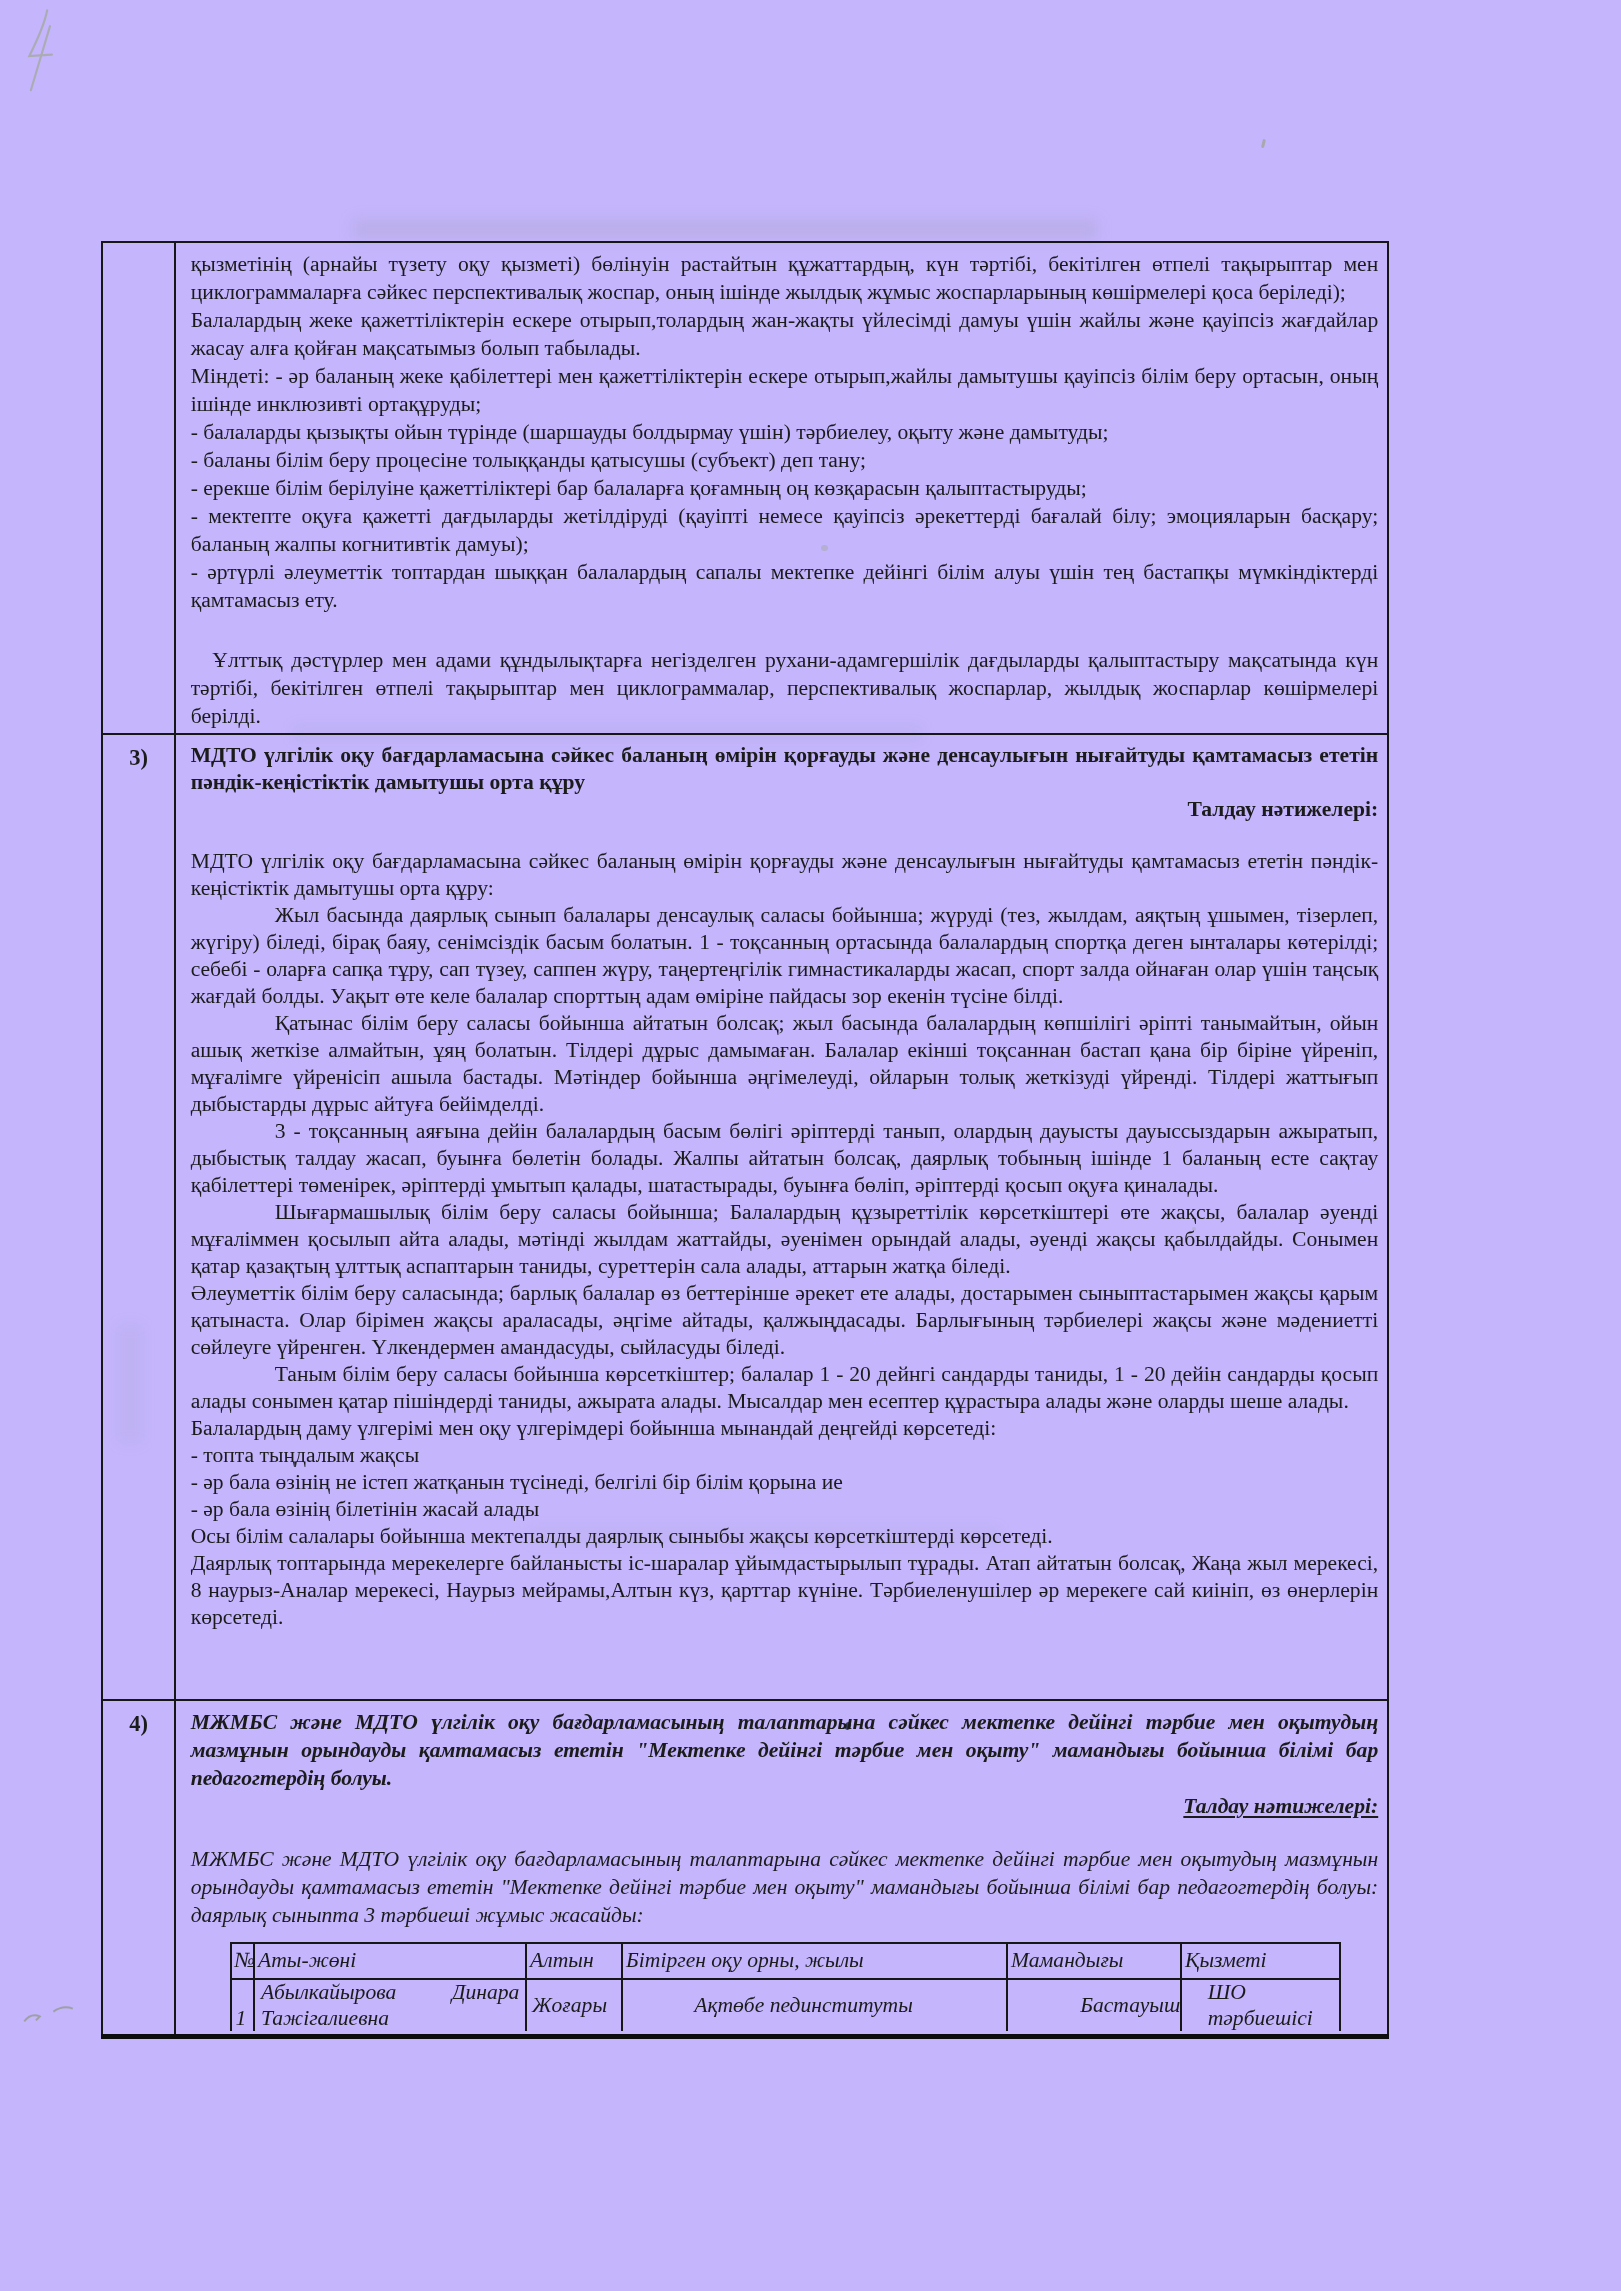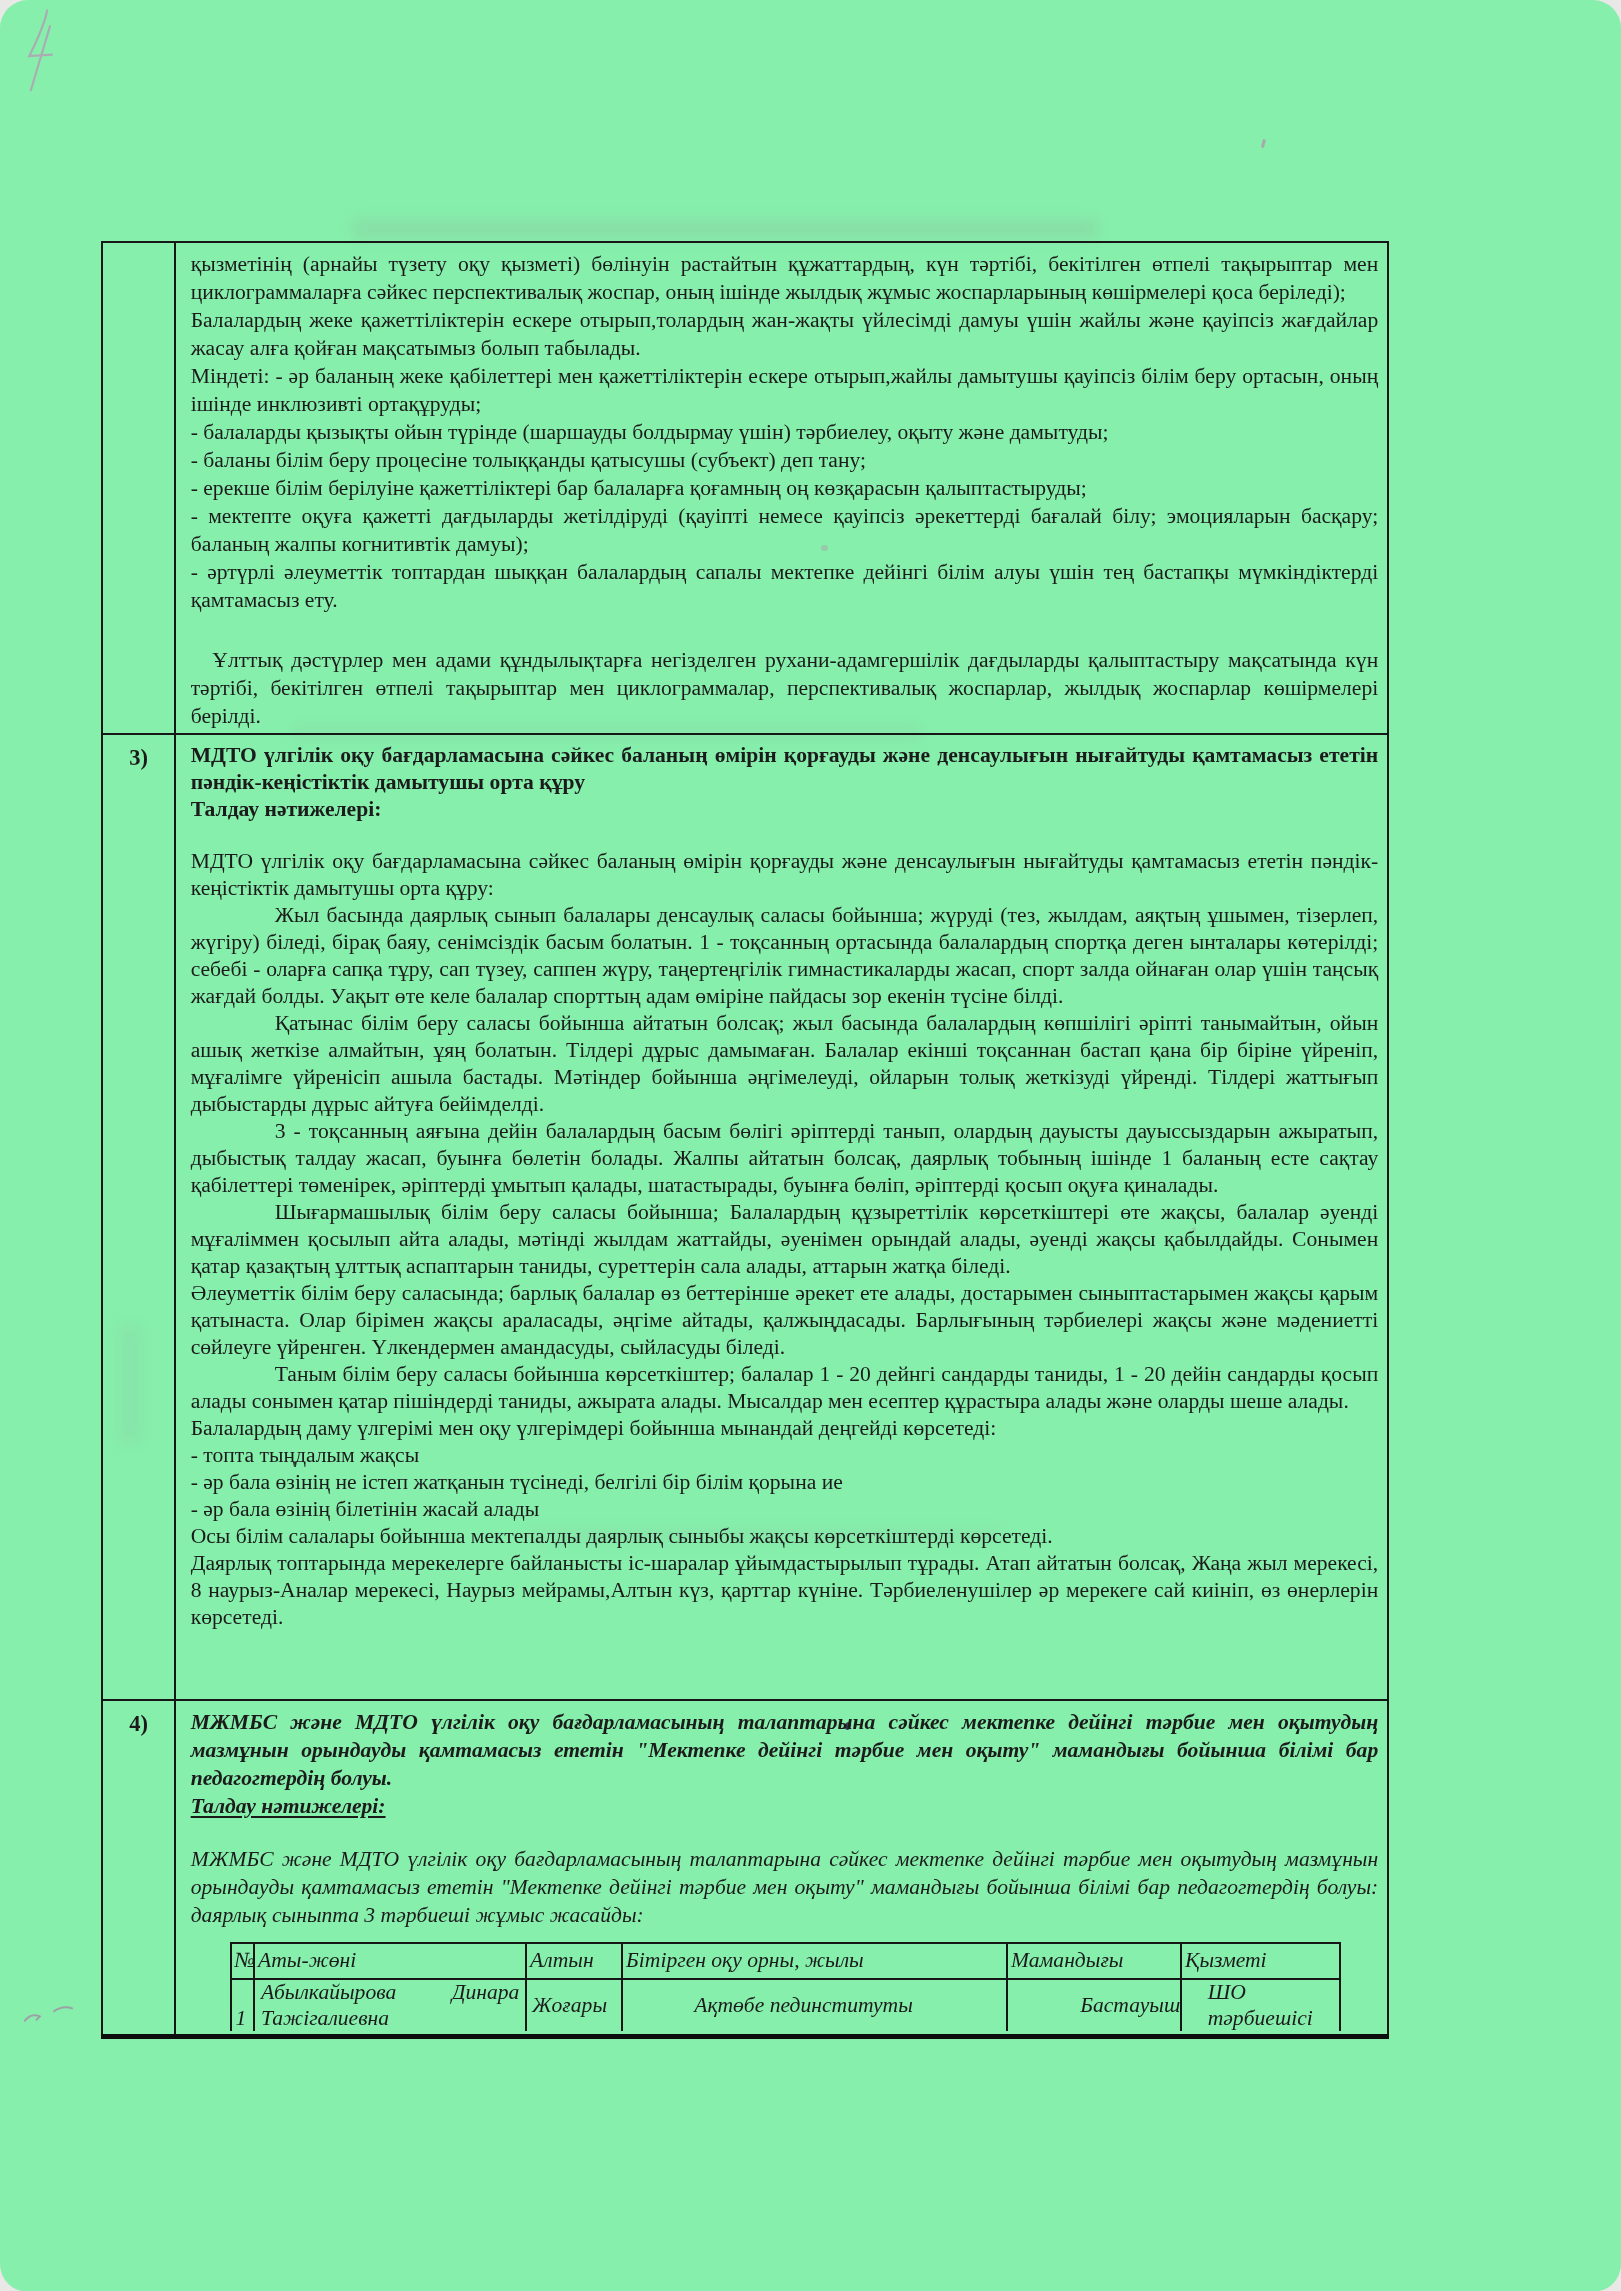--- a/index.html
+++ b/index.html
@@ -1,23 +1,22 @@
 <!DOCTYPE html>
 <html><head>
 <meta charset="utf-8">
 <style>
   html,body{margin:0;padding:0;background:#e8e8e6;}
   .page{
     position:relative;
     width:1621px;height:2292px;
-    background:#86efac;
+    background:#c4b5fd;
     font-family:"Liberation Serif", serif;
     color:#1b1b1b;
     overflow:hidden;
-    border-radius:28px;
   }
   
   .doc-table{
     position:absolute;left:101px;top:241px;
     width:1288px;height:1795px;
     border-collapse:collapse;table-layout:fixed;
     background:transparent;
   }
   .doc-table td{
     border:2px solid #161616;
@@ -42,21 +41,21 @@
     font-size:21.6px;
     overflow:hidden;
   }
   .rA .cell{line-height:28px;max-height:478px;}
   .rB .cell{line-height:27px;max-height:953px;}
   .rC .cell{line-height:28px;max-height:323px;font-style:italic;}
   .para{margin:0;text-align:justify;}
   .ind-sm{text-indent:21.6px;margin-top:32px;}
   .ind-lg{text-indent:84px;}
   .row-title{font-weight:bold;text-align:justify;margin:0;}
-  .row-subtitle{font-weight:bold;margin:0;}
+  .row-subtitle{font-weight:bold;margin:0;text-align:right;}
   .row-subtitle.u{text-decoration:underline;text-underline-offset:2.9px;}
   .gap{height:25.5px;}
   .gap-sm{height:12.7px;}
   
   .staff{
     border-collapse:collapse;table-layout:fixed;
     margin-left:39px;
     width:1110px;
     font-size:21.6px;
   }

